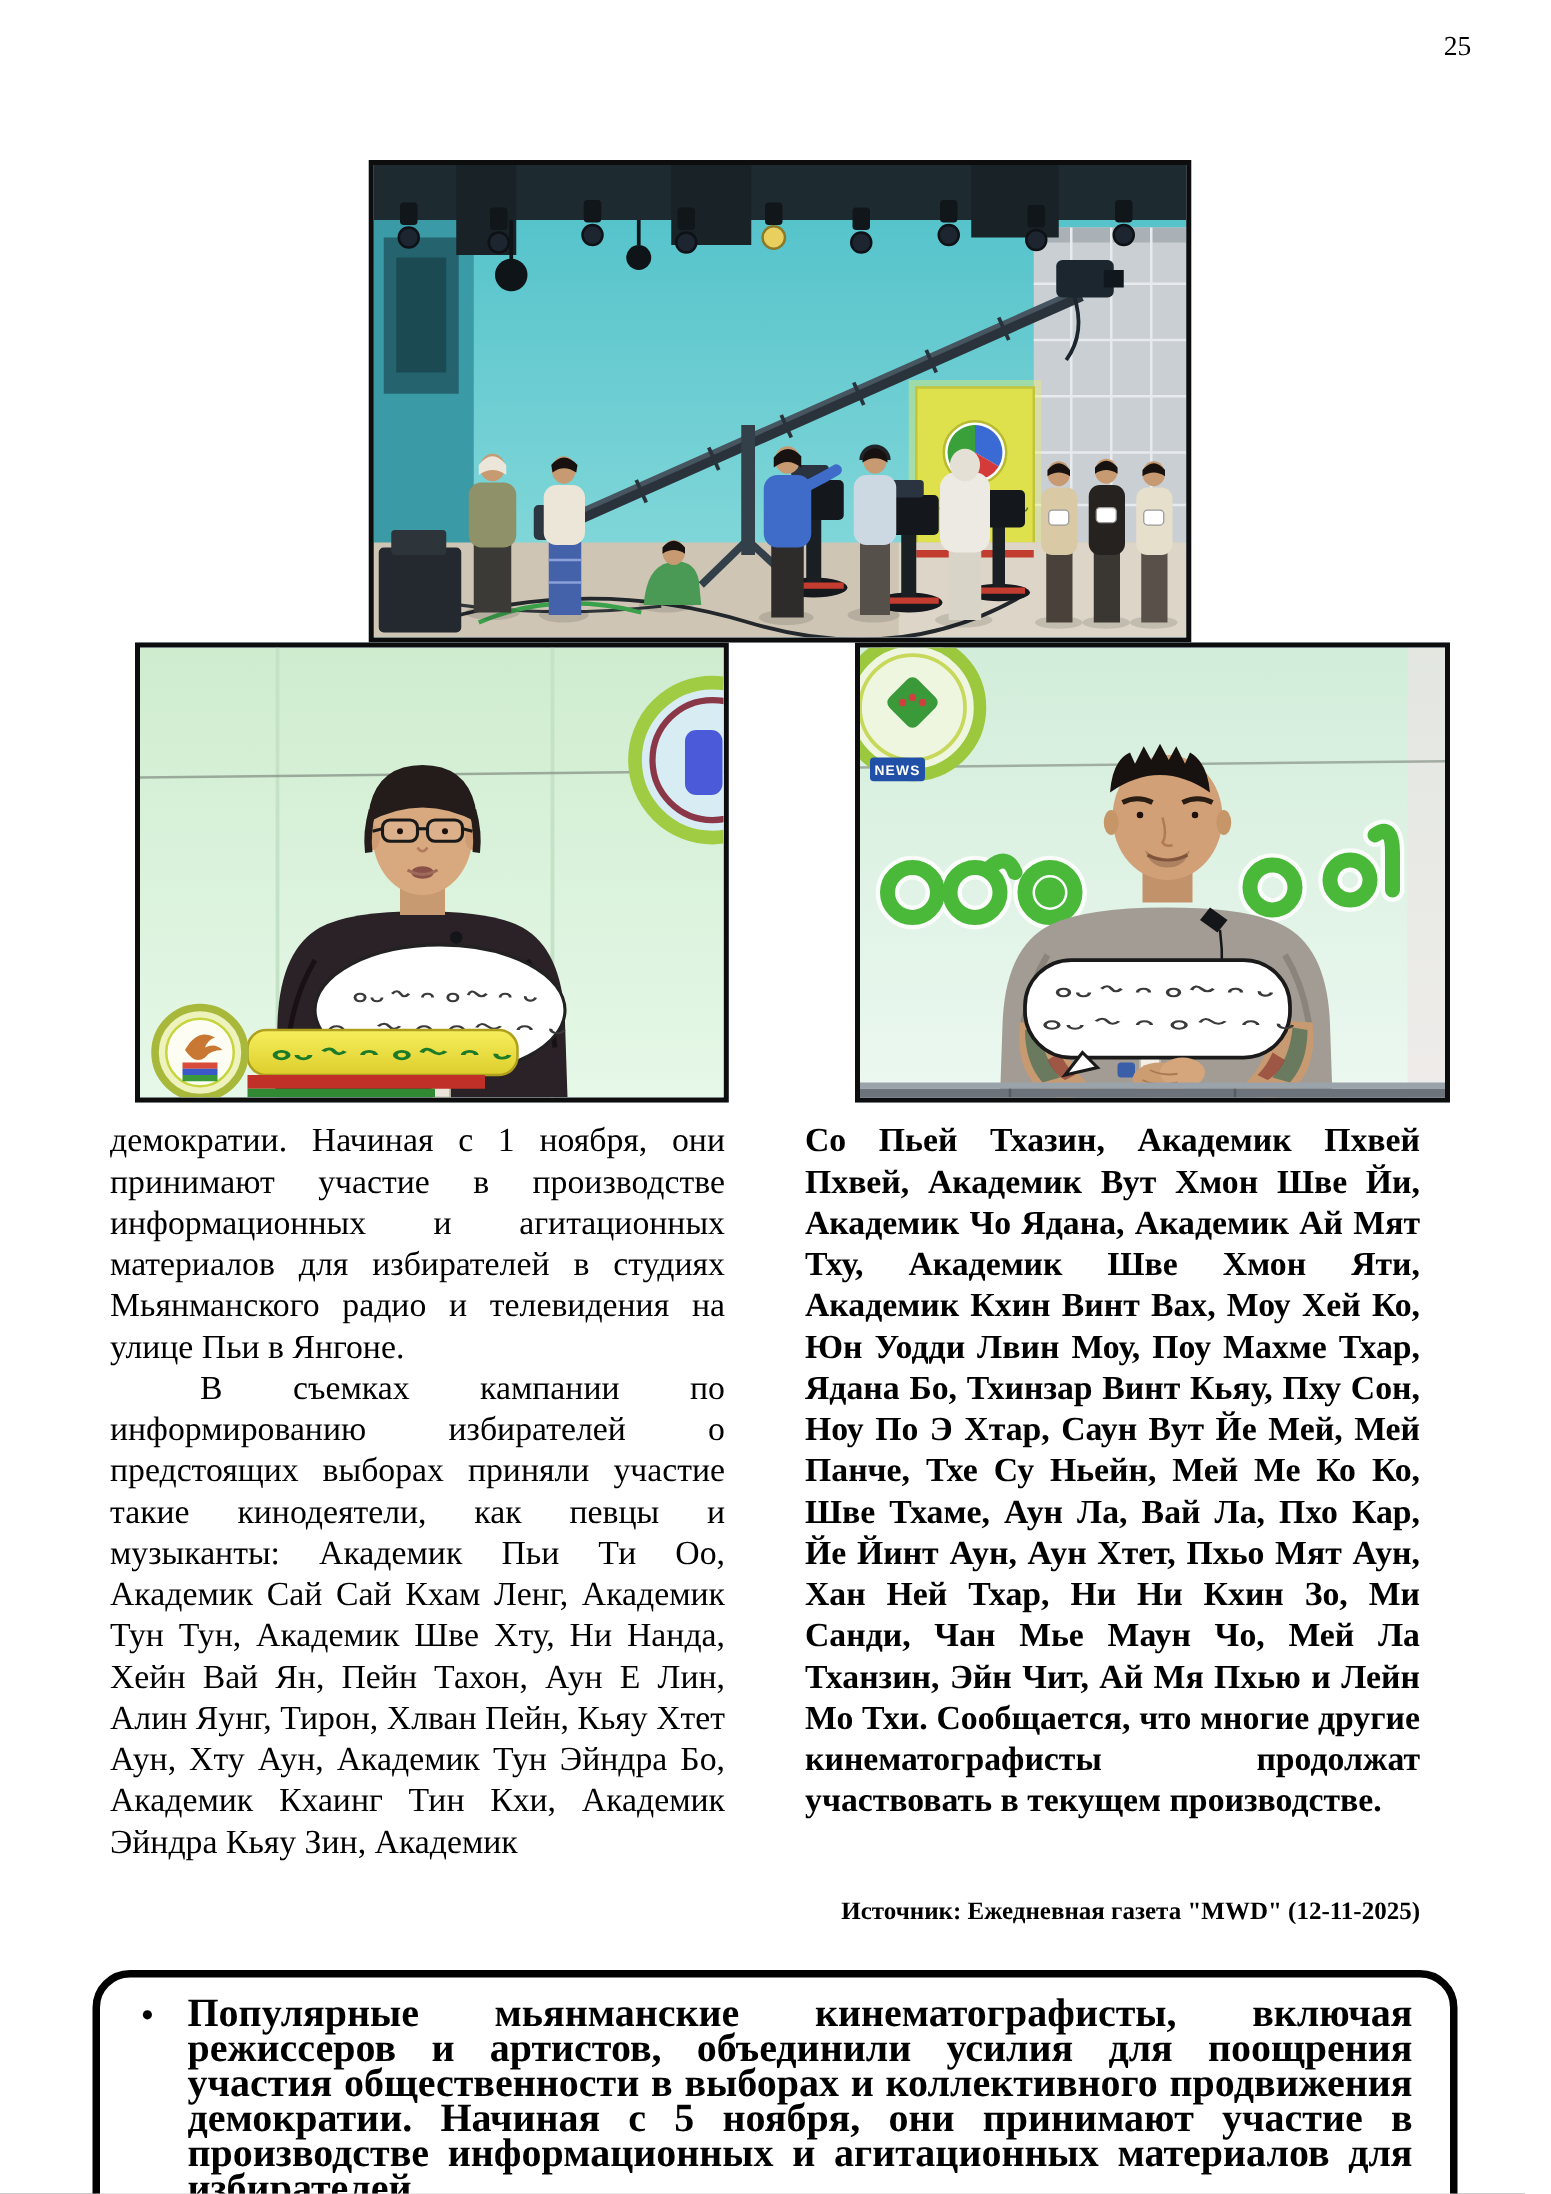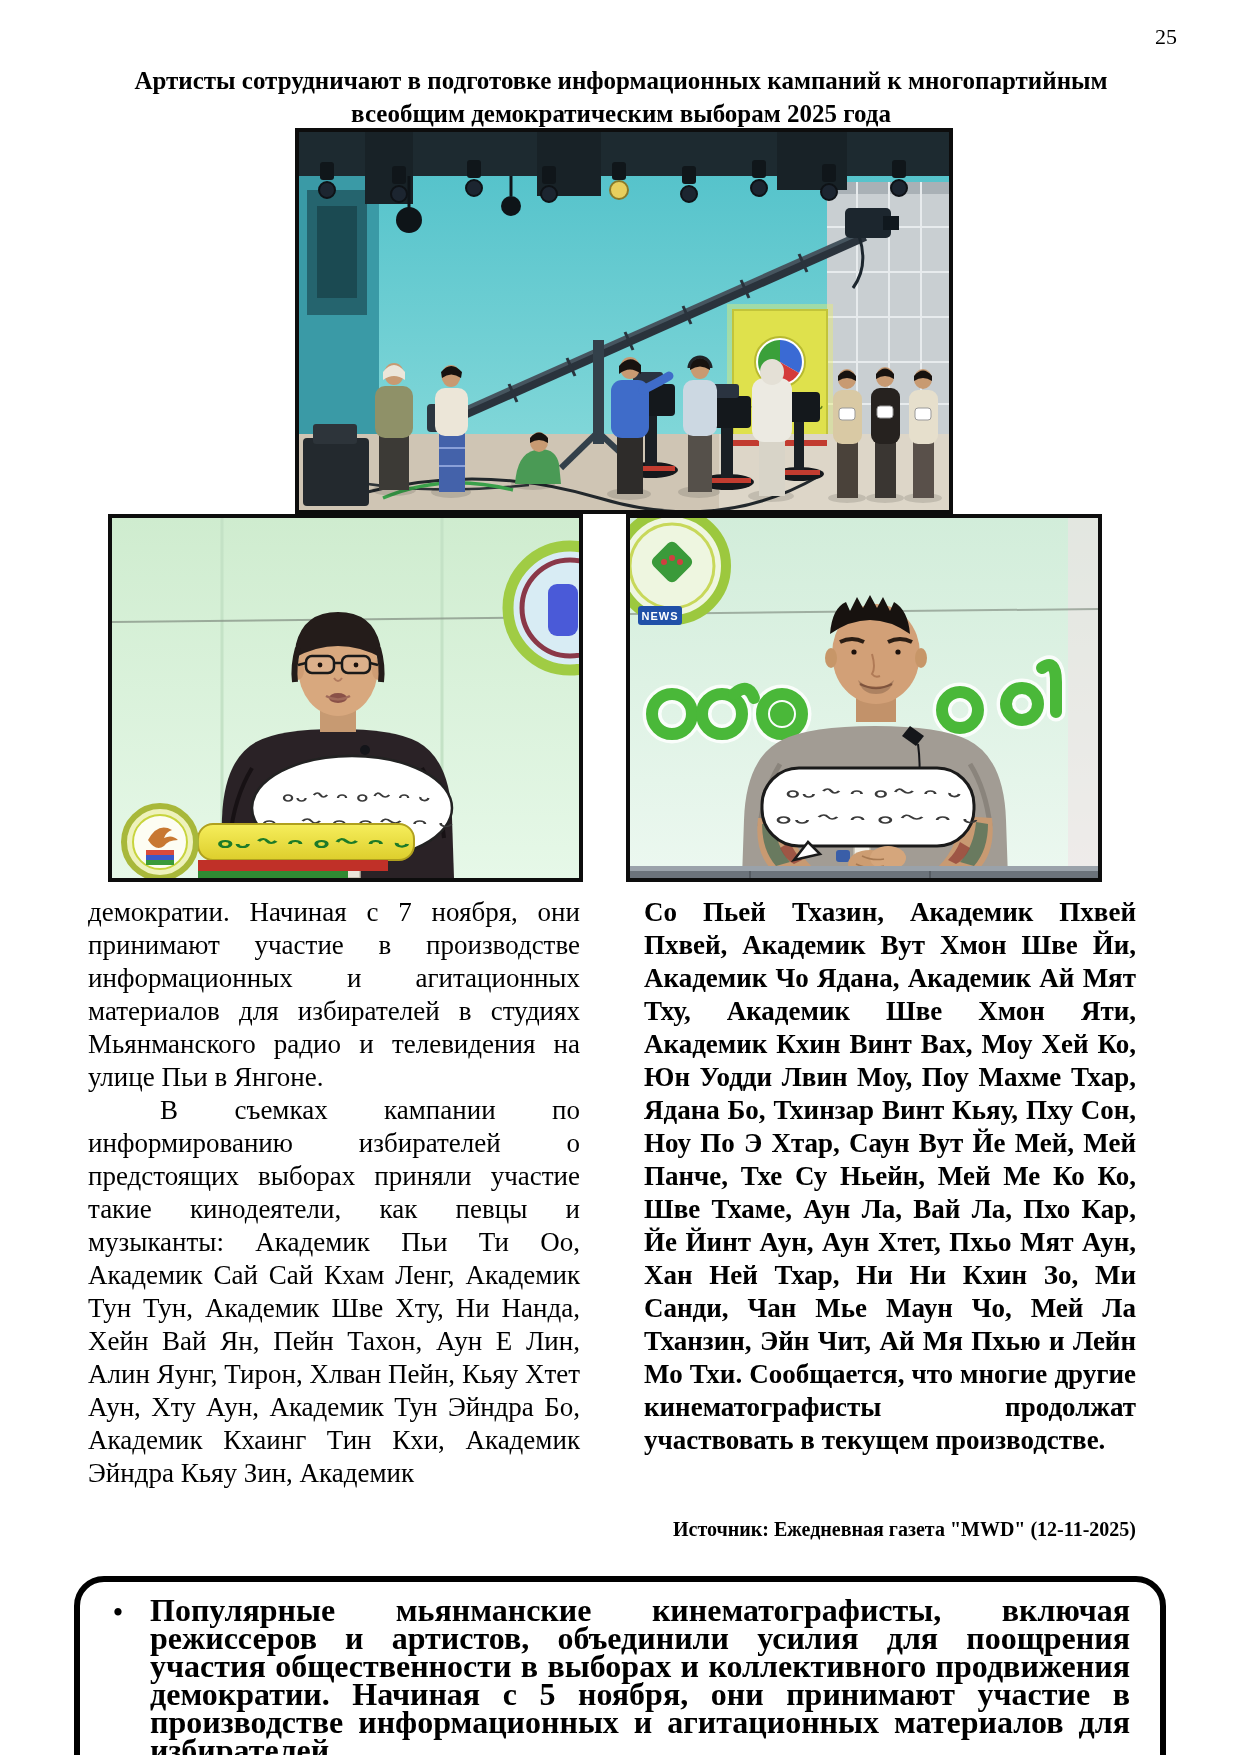--- a/index.html
+++ b/index.html
@@ -5,41 +5,40 @@
   html,body{margin:0;padding:0;background:#888;}
   .page{position:relative;width:1241px;height:1755px;background:#ffffff;
         font-family:"Liberation Serif",serif;color:#000;overflow:hidden;margin:0 auto;}
   .page-num{position:absolute;top:24px;right:64px;font-size:22px;font-weight:normal;}
   .title{position:absolute;top:64px;left:126px;width:990px;margin:0;
          font-size:25px;line-height:33px;font-weight:bold;text-align:center;}
   figure.photo{position:absolute;margin:0;border:4px solid #0d0d0d;background:#cde;overflow:hidden;}
   figure.photo svg{display:block;width:100%;height:100%;}
   .ph-studio{left:295px;top:128px;width:650px;height:378px;}
   .ph-left{left:108px;top:514px;width:467px;height:360px;}
-  .ph-right{left:626px;top:514px;width:468px;height:360px;}
+  .ph-right{left:684px;top:514px;width:468px;height:360px;}
   .col{position:absolute;top:896px;font-size:27px;line-height:33px;text-align:justify;}
   .colL{left:88px;width:492px;}
   .colR{left:644px;width:492px;font-weight:bold;}
   .col p{margin:0;}
   .col p.indent{text-indent:72px;font-family:Liberation Serif, serif;}
   .source{position:absolute;top:1518px;right:105px;font-size:20px;font-weight:bold;text-align:right;}
   .callout{position:absolute;left:74px;top:1576px;width:1092px;box-sizing:border-box;
            border:6px solid #000;border-radius:30px;padding:14px 30px 14px 24px;
            display:flex;gap:18px;background:#fff;}
   .callout .bullet{flex:0 0 28px;font-size:27px;font-weight:bold;line-height:28px;padding-top:2px;text-align:center;}
   .callout .ctext{margin:0;font-size:32px;line-height:28px;font-weight:bold;text-align:justify;}
 </style>
 </head>
 <body>
 
 <div class="page">
 
   <div class="page-num">25</div>
 
-  <h1 class="title">Артисты сотрудничают в подготовке информационных кампаний к многопартийным всеобщим демократическим выборам 2025 года</h1>
 
   <figure class="photo ph-studio" aria-label="Телестудия: операторский кран, осветительные приборы, камеры и съемочная группа">
     <svg viewBox="0 0 650 378">
       <defs>
         <linearGradient id="wallg" x1="0" y1="0" x2="0" y2="1">
           <stop offset="0" stop-color="#4fc0c9"></stop>
             <stop offset="1" stop-color="#8cdcdc"></stop>
         </linearGradient>
         <path id="bsq" fill="none" d="M0,0 a3,3 0 1,1 6,0 a3,3 0 1,1 -6,0 m10,0 a3,3 0 1,0 6,0 m6,-3 q3,-4 5,0 q2,4 5,0 m8,3 a3,3 0 1,1 6,0 m9,0 a3,3 0 1,0 6,0 a3,3 0 1,0 -6,0 m12,-2 q2,-5 5,-1 q3,4 6,0 m8,3 a3,3 0 1,1 6,0 m9,-1 a3,3 0 1,0 6,1"></path>
       </defs>
@@ -394,21 +393,21 @@
       <g>
         <rect x="0" y="348" width="468" height="5" fill="#9aa2aa"></rect>
         <rect x="0" y="353" width="468" height="7" fill="#6c737b"></rect>
         <line x1="120" y1="353" x2="120" y2="360" stroke="#565c63" stroke-width="2"></line>
         <line x1="300" y1="353" x2="300" y2="360" stroke="#565c63" stroke-width="2"></line>
       </g>
     </svg>
   </figure>
 
   <div class="col colL">
-    <p>демократии. Начиная с 7 ноября, они принимают участие в производстве информационных и агитационных материалов для избирателей в студиях Мьянманского радио и телевидения на улице Пьи в Янгоне.</p>
+    <p>демократии. Начиная с 1 ноября, они принимают участие в производстве информационных и агитационных материалов для избирателей в студиях Мьянманского радио и телевидения на улице Пьи в Янгоне.</p>
     <p class="indent">В съемках кампании по информированию избирателей о предстоящих выборах приняли участие такие кинодеятели, как певцы и музыканты: Академик Пьи Ти Оо, Академик Сай Сай Кхам Ленг, Академик Тун Тун, Академик Шве Хту, Ни Нанда, Хейн Вай Ян, Пейн Тахон, Аун Е Лин, Алин Яунг, Тирон, Хлван Пейн, Кьяу Хтет Аун, Хту Аун, Академик Тун Эйндра Бо, Академик Кхаинг Тин Кхи, Академик Эйндра Кьяу Зин, Академик</p>
   </div>
   <div class="col colR">
     <p>Со Пьей Тхазин, Академик Пхвей Пхвей, Академик Вут Хмон Шве Йи, Академик Чо Ядана, Академик Ай Мят Тху, Академик Шве Хмон Яти, Академик Кхин Винт Вах, Моу Хей Ко, Юн Уодди Лвин Моу, Поу Махме Тхар, Ядана Бо, Тхинзар Винт Кьяу, Пху Сон, Ноу По Э Хтар, Саун Вут Йе Мей, Мей Панче, Тхе Су Ньейн, Мей Ме Ко Ко, Шве Тхаме, Аун Ла, Вай Ла, Пхо Кар, Йе Йинт Аун, Аун Хтет, Пхьо Мят Аун, Хан Ней Тхар, Ни Ни Кхин Зо, Ми Санди, Чан Мье Маун Чо, Мей Ла Тханзин, Эйн Чит, Ай Мя Пхью и Лейн Мо Тхи. Сообщается, что многие другие кинематографисты продолжат участвовать в текущем производстве.</p>
   </div>
 
   <div class="source">Источник: Ежедневная газета "MWD" (12-11-2025)</div>
 
   <div class="callout">
     <span class="bullet">•</span>

